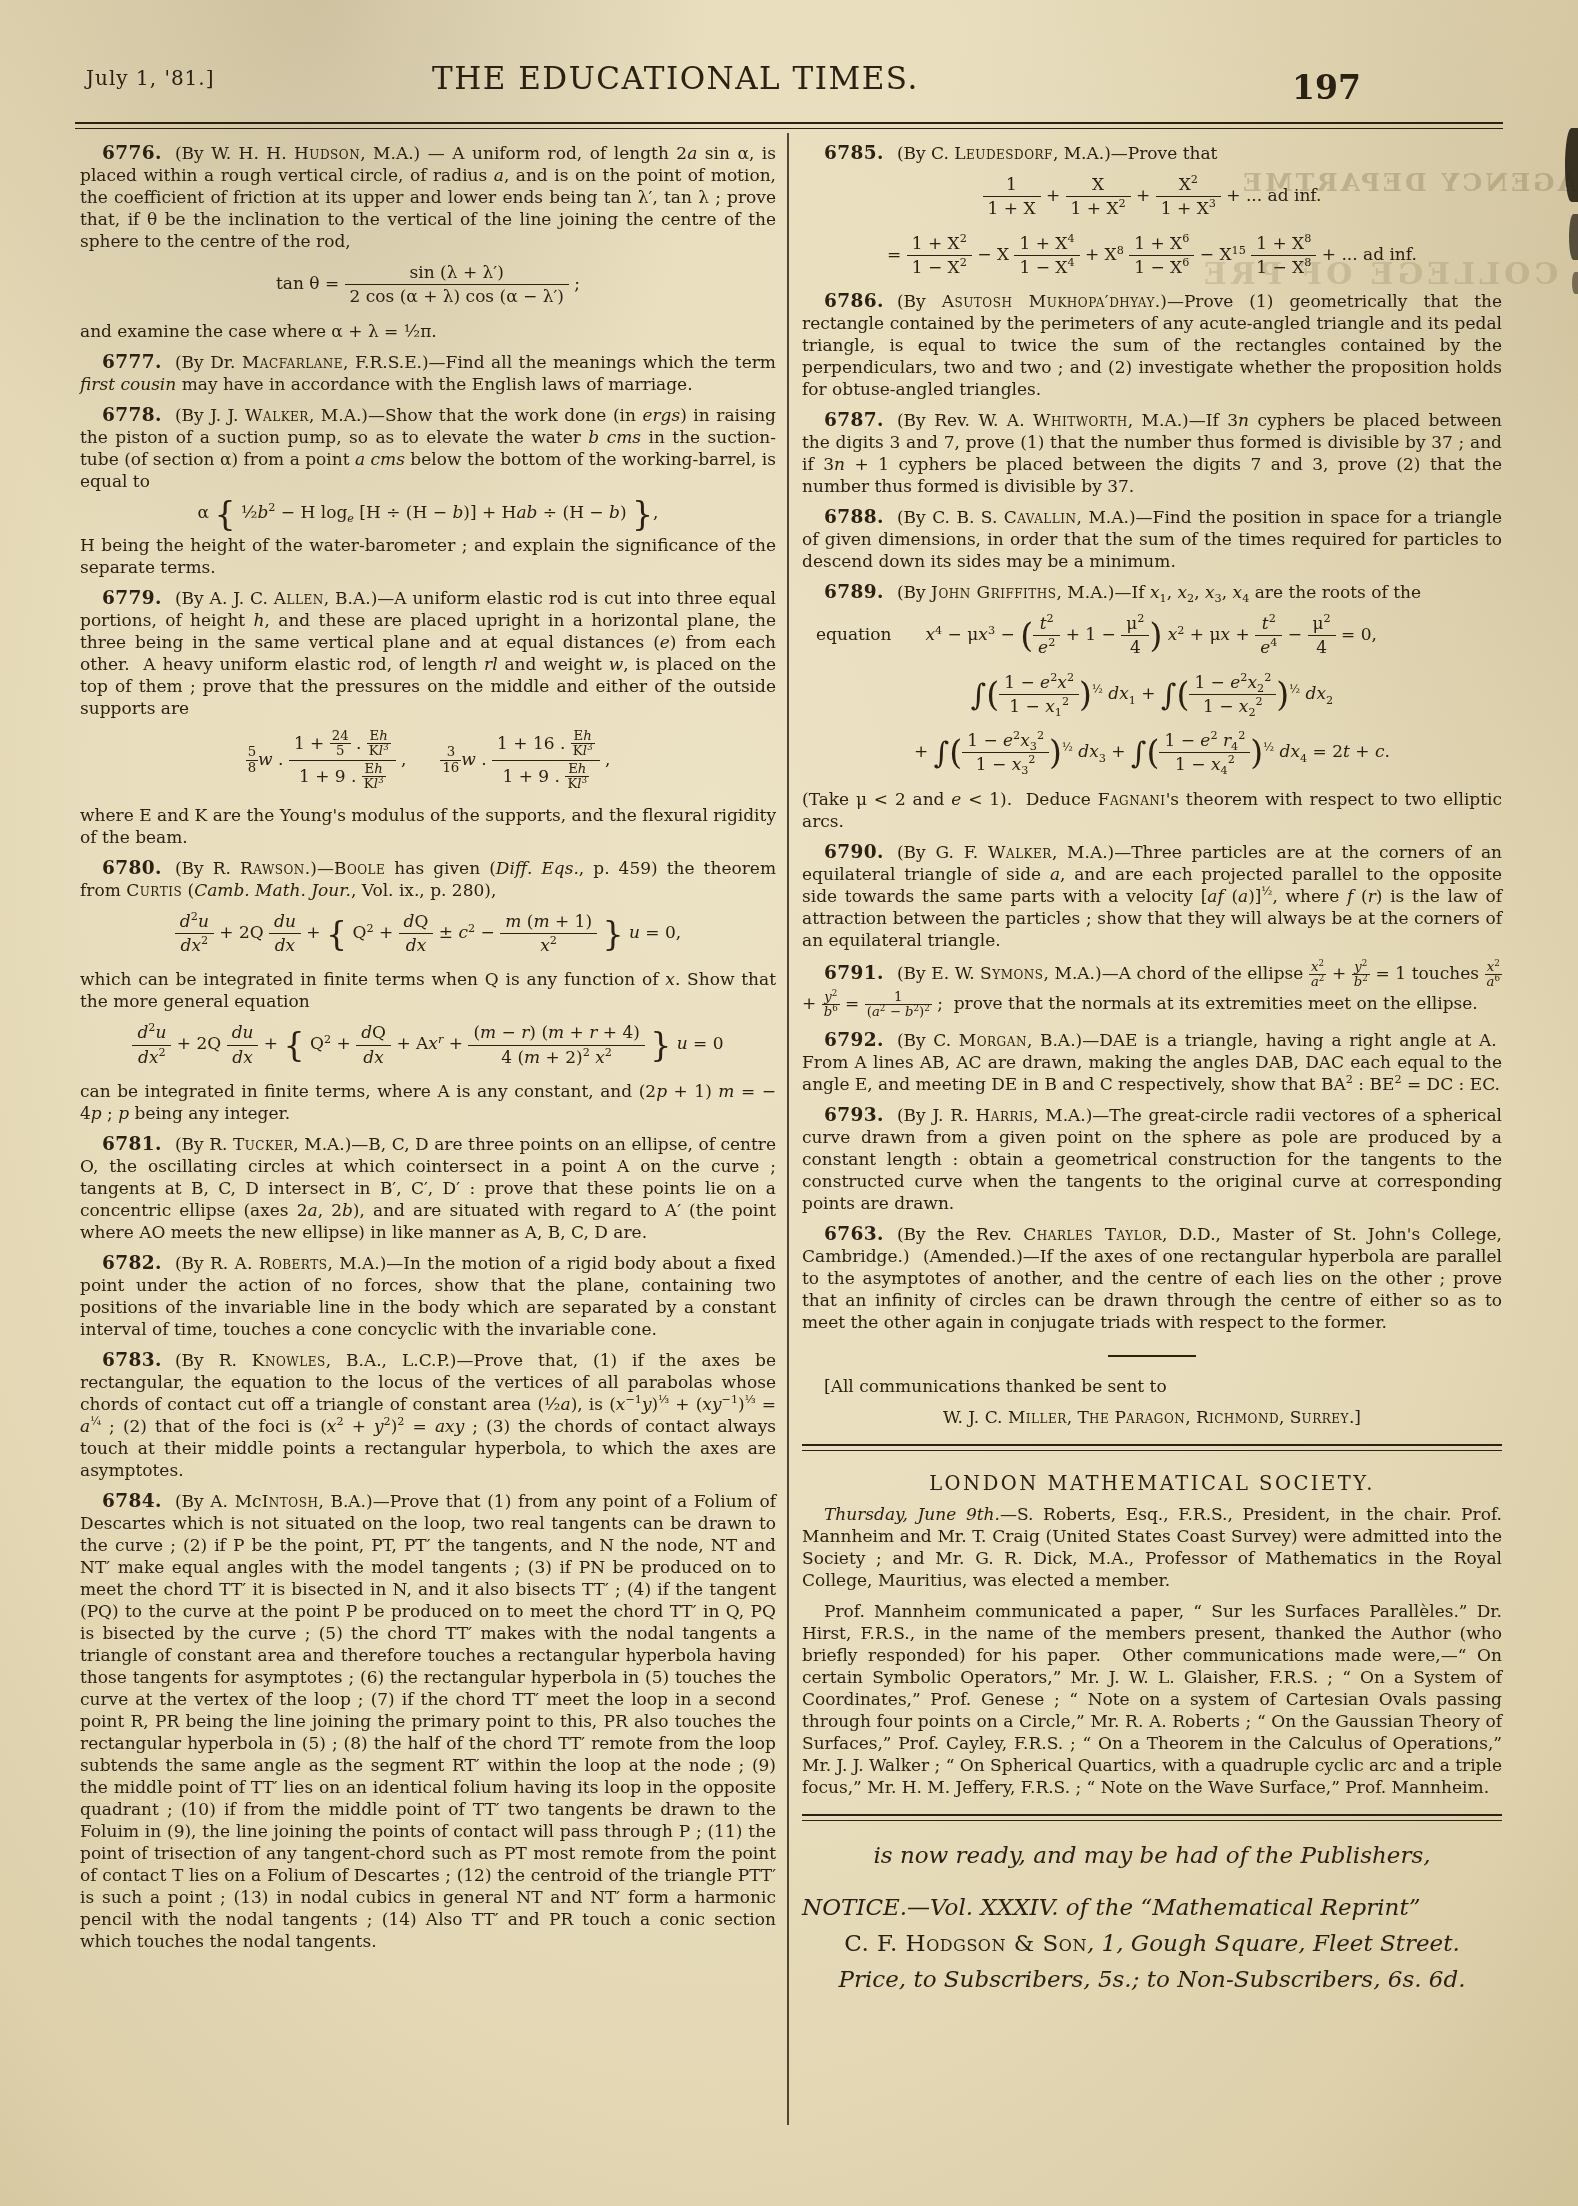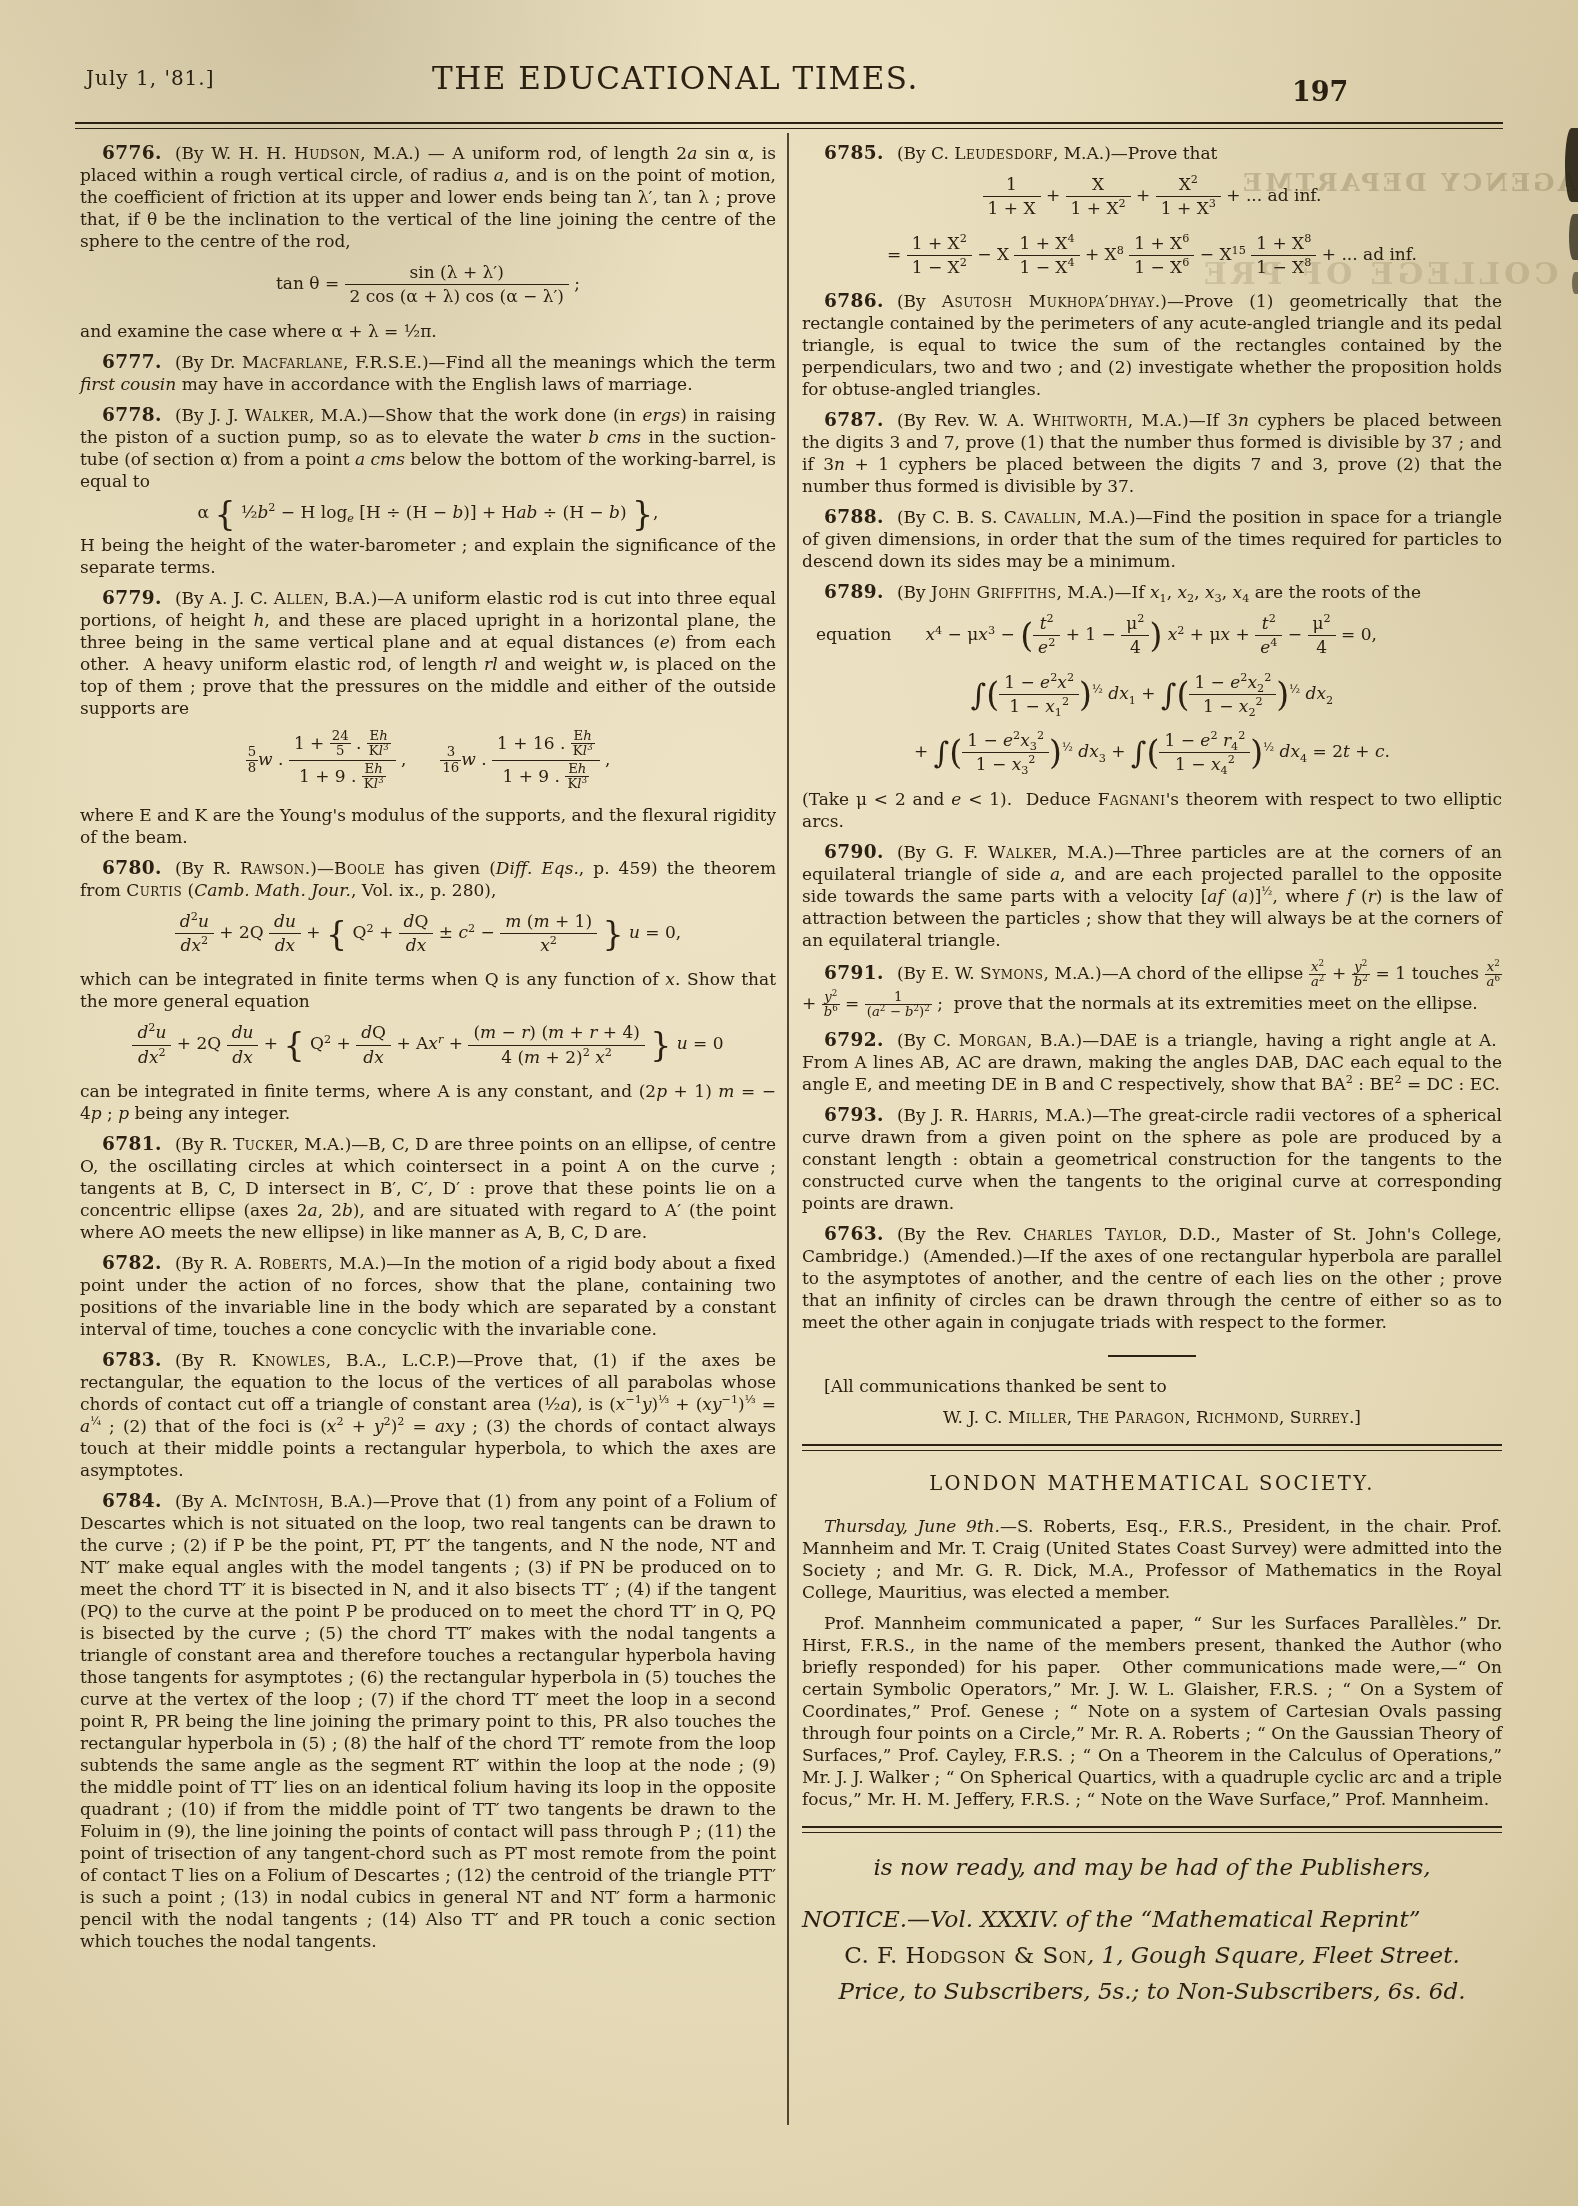--- a/index.html
+++ b/index.html
@@ -9,36 +9,36 @@
     color:#2a2113;
     background:
       radial-gradient(ellipse at 20% 0%, rgba(90,75,45,.18) 0%, rgba(90,75,45,0) 22%),
       radial-gradient(ellipse at 100% 15%, rgba(120,100,60,.12) 0%, rgba(120,100,60,0) 30%),
       radial-gradient(ellipse at 45% 38%, #ece2c4 0%, #e8ddbc 50%, #ddd0ab 82%, #d0c299 100%);
   }
   .page{position:absolute;inset:0;overflow:hidden;}
   
   .hdr-date{position:absolute;left:86px;top:66px;font-size:20px;letter-spacing:1px;}
   .hdr-title{position:absolute;left:432px;top:60px;margin:0;font-size:31px;font-weight:400;letter-spacing:1.5px;}
-  .hdr-page{position:absolute;left:1292px;top:76px;font-size:27px;font-weight:700;}
+  .hdr-page{position:absolute;left:1292px;top:68px;font-size:33px;font-weight:700;}
   .hdr-rule{position:absolute;left:75px;top:122px;width:1428px;height:4px;
     border-top:2px solid #2a2112;border-bottom:1.5px solid #2a2112;}
   .col-divider{position:absolute;left:787px;top:133px;width:2px;height:1992px;background:rgba(42,33,18,.8);}
   
   .col{position:absolute;top:142px;font-size:17px;line-height:22px;text-align:justify;}
   #col-left{left:80px;width:696px;}
   #col-right{left:802px;width:700px;}
   .prob{margin:0 0 9px 0;text-indent:22px;}
   .pnum{font-size:18.5px;letter-spacing:.4px;margin-right:13px;}
   .cont{margin:0 0 9px 0;text-indent:0;}
   .para{margin:0 0 9px 0;text-indent:22px;}
   .formula{margin:5px 0 11px 0;text-align:center;text-indent:0;}
   .formula-left{text-align:left;padding-left:14px;}
   .center-line{text-align:center;margin:2px 0 16px 0;text-indent:0;}
-  .section-title{text-align:center;font-weight:400;font-size:19.5px;letter-spacing:2.5px;margin:22px 0 20px 0;}
+  .section-title{text-align:center;font-weight:400;font-size:19.5px;letter-spacing:2.5px;margin:22px 0 8px 0;}
   .notice{font-style:italic;font-size:23px;line-height:36px;margin:0;text-align:left;text-indent:0;}
   .notice-first{margin-top:16px;}
   .notice-center{text-align:center;}
   .drule{height:4px;border-top:2px solid #2a2112;border-bottom:1.5px solid #2a2112;margin:16px 0;}
   .rule-short{width:88px;border-top:2.5px solid #2a2112;margin:22px auto 18px auto;}
   
   .sc{font-variant:small-caps;letter-spacing:.5px;}
   .scrm{font-variant:small-caps;font-style:normal;letter-spacing:.5px;}
   sup{font-size:66%;line-height:0;}
   sub{font-size:66%;line-height:0;}

